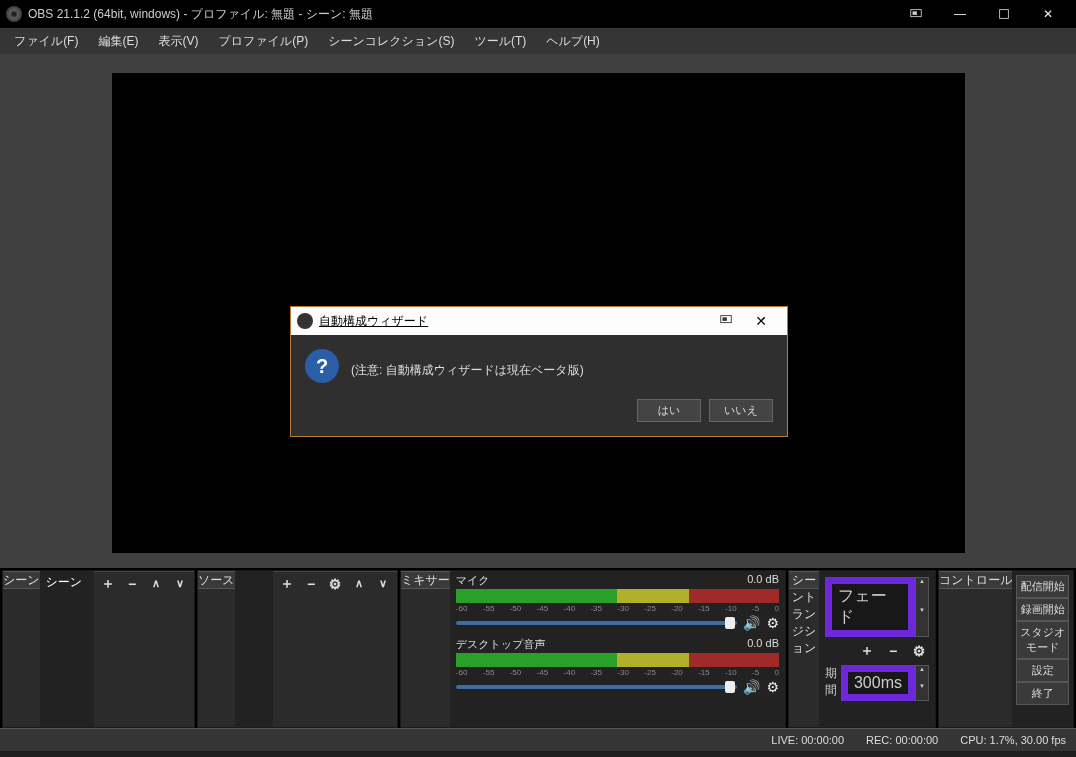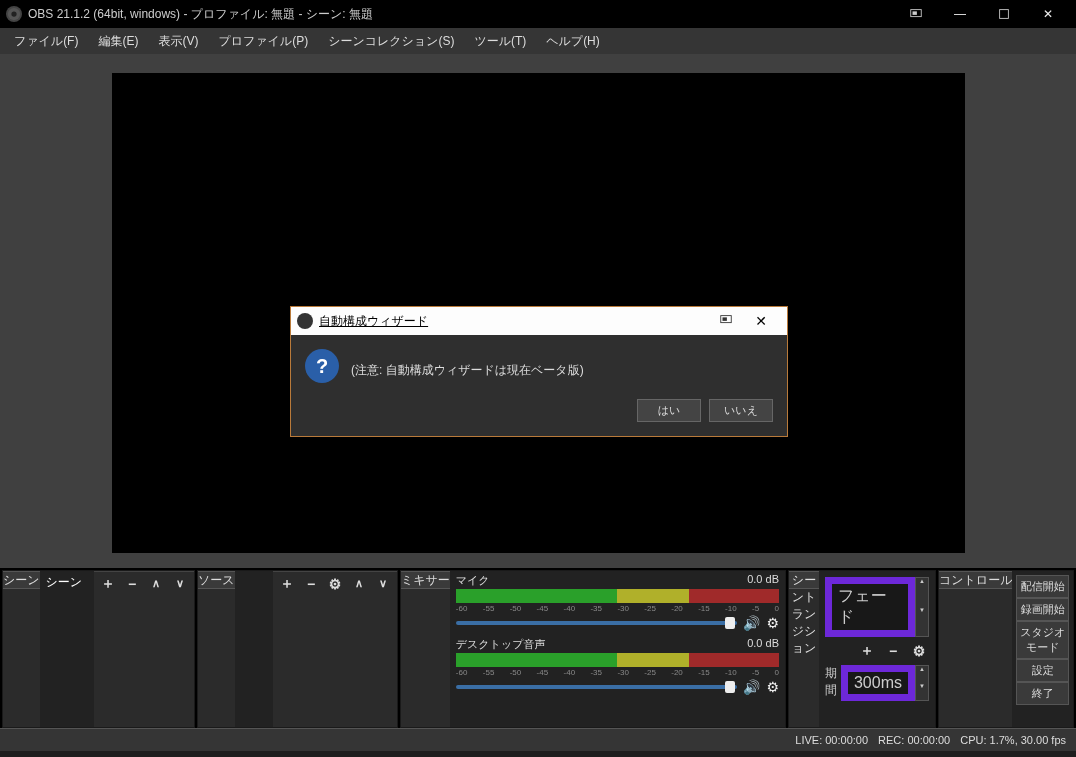--- a/index.html
+++ b/index.html
@@ -56,21 +56,21 @@
 .trans .sel .selbox { flex:1; background:#181818; border:7px solid #6d28d9; color:#ccc; padding:2px 6px; font-size:16px; }
 .trans .sel .ud { width:14px; display:flex; flex-direction:column; border:1px solid #555; }
 .trans .sel .ud span { flex:1; font-size:6px; text-align:center; background:#333; }
 .trans .iconrow { display:flex; justify-content:flex-end; gap:10px; margin:6px 2px 0 0; }
 
 
 .controls .body { padding: 4px; display:flex; flex-direction:column; }
 .controls button { background:#3a3a3a; border:1px solid #555; color:#ddd; font-size:11px; padding:3px 0; cursor:pointer; }
 
 
-.status { height: 23px; background:#353535; border-top:1px solid #555; display:flex; align-items:center; justify-content:flex-end; padding:0 10px; gap:10px; font-size:11px; color:#ddd; }
+.status { height: 23px; background:#353535; border-top:1px solid #555; display:flex; align-items:center; justify-content:flex-end; padding:0 10px; gap:22px; font-size:11px; color:#ddd; }
 
 
 .dialog { position:absolute; left:290px; top:306px; width:498px; background:#2f2f2f; border:1px solid #b97a3a; box-shadow:0 0 20px rgba(0,0,0,.6); }
 .dialog .dtitle { height:28px; background:#fdfdfd; color:#000; display:flex; align-items:center; padding:0 6px; font-size:12px; }
 .dialog .dtitle .dlogo { width:16px; height:16px; border-radius:50%; background:#333; margin-right:6px; }
 .dialog .dtitle .dt { flex:1;text-decoration:underline; }
 .dialog .dtitle .dx { width:40px; text-align:center; font-size:14px; }
 .dialog .dtitle .dpop { width:30px; text-align:center; font-size:11px; }
 .dialog .dbody { padding:14px 14px 10px 14px; display:flex; gap:12px; }
 .dialog .dicon { width:34px; height:34px; border-radius:50%; background:#2a5fa8; display:flex; align-items:center; justify-content:center; color:#fff; font-size:20px; font-weight:bold; flex-shrink:0; }

